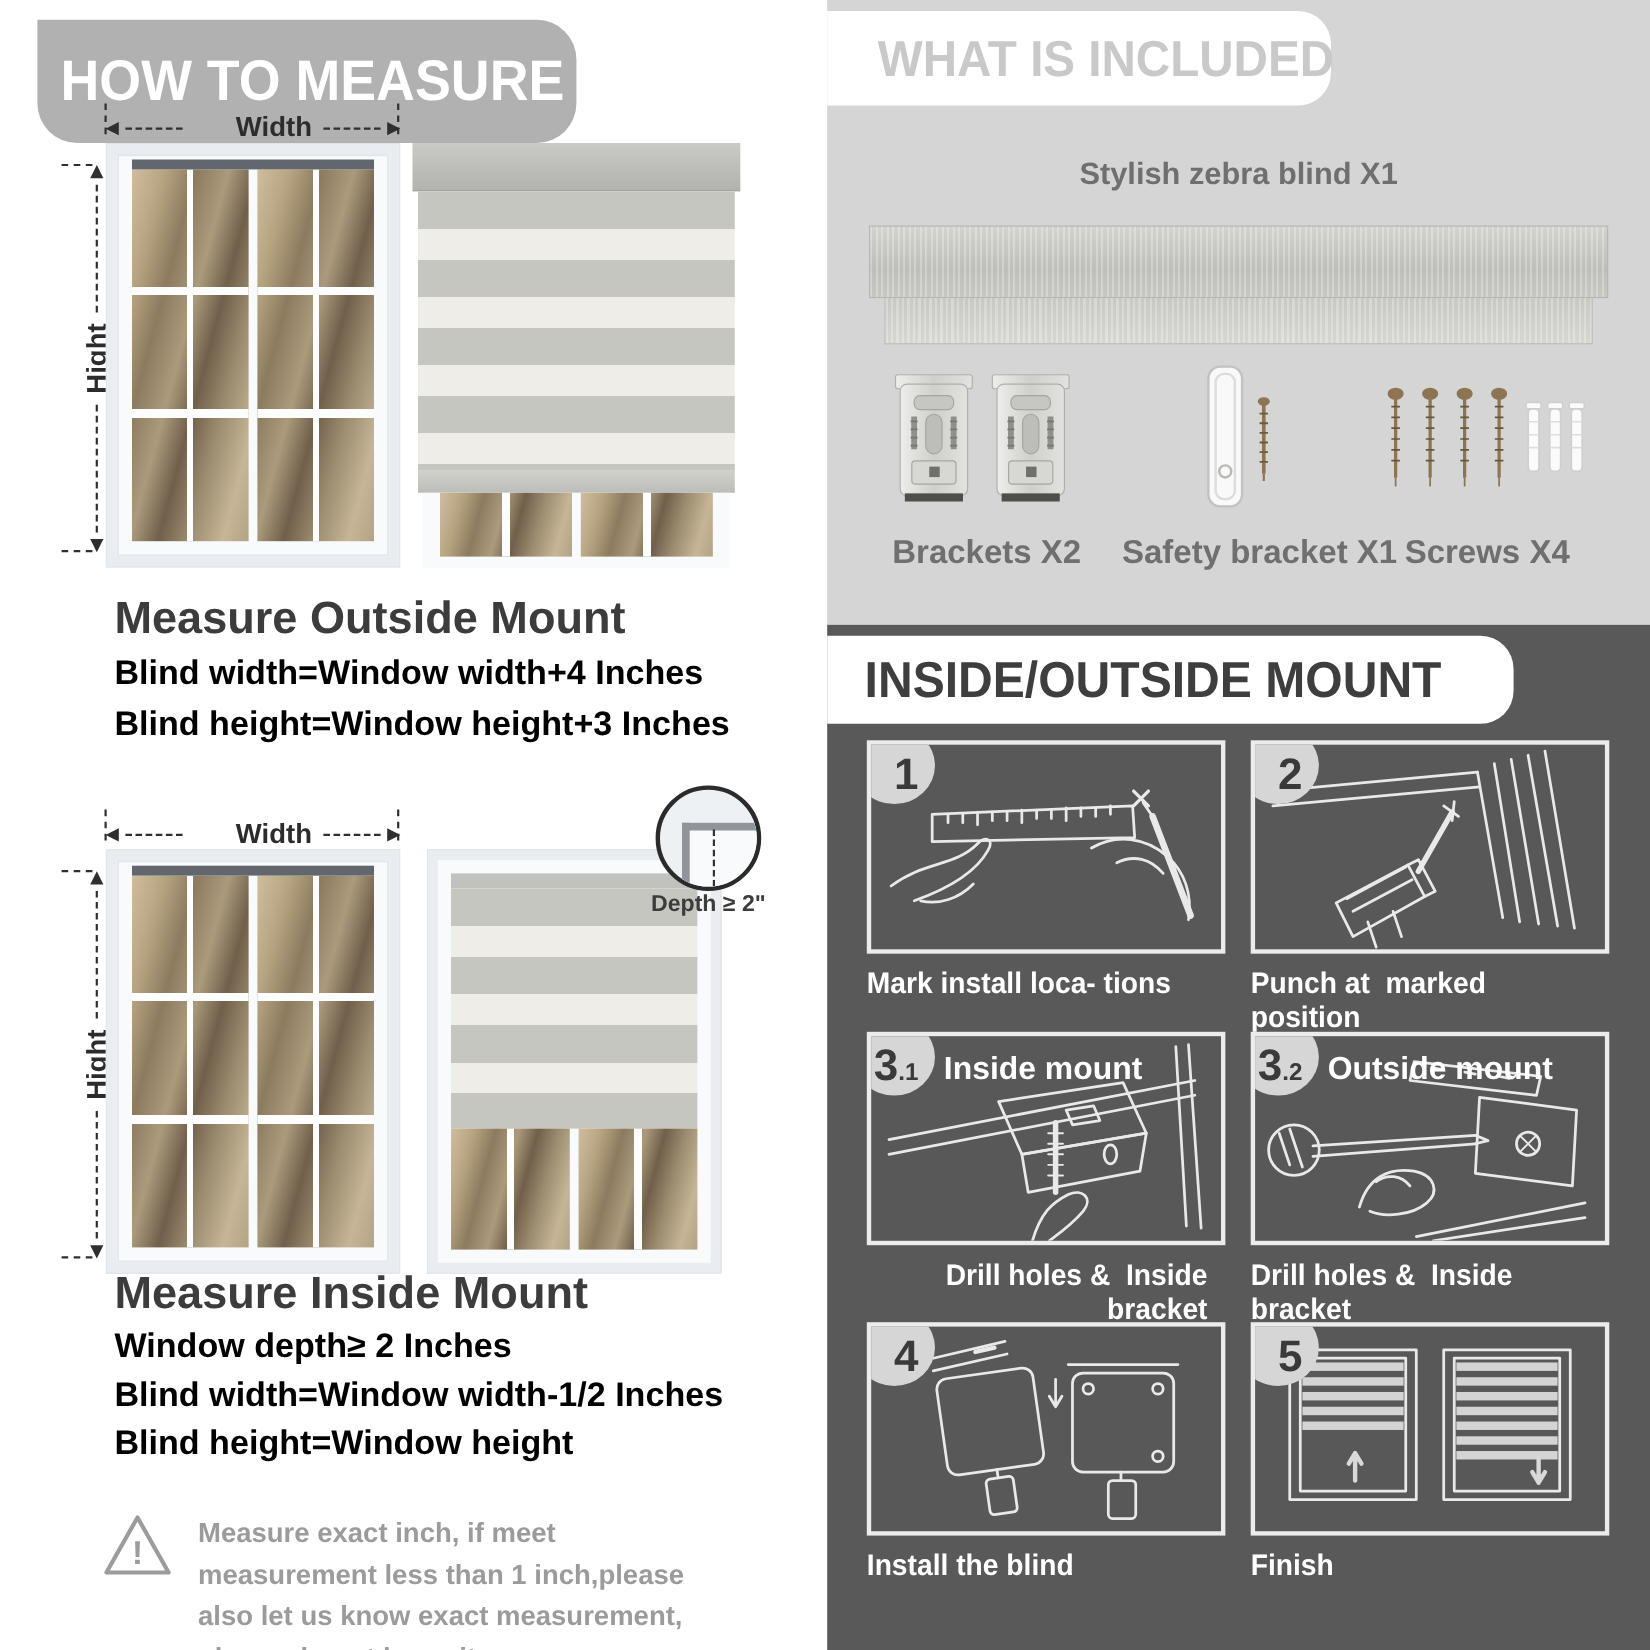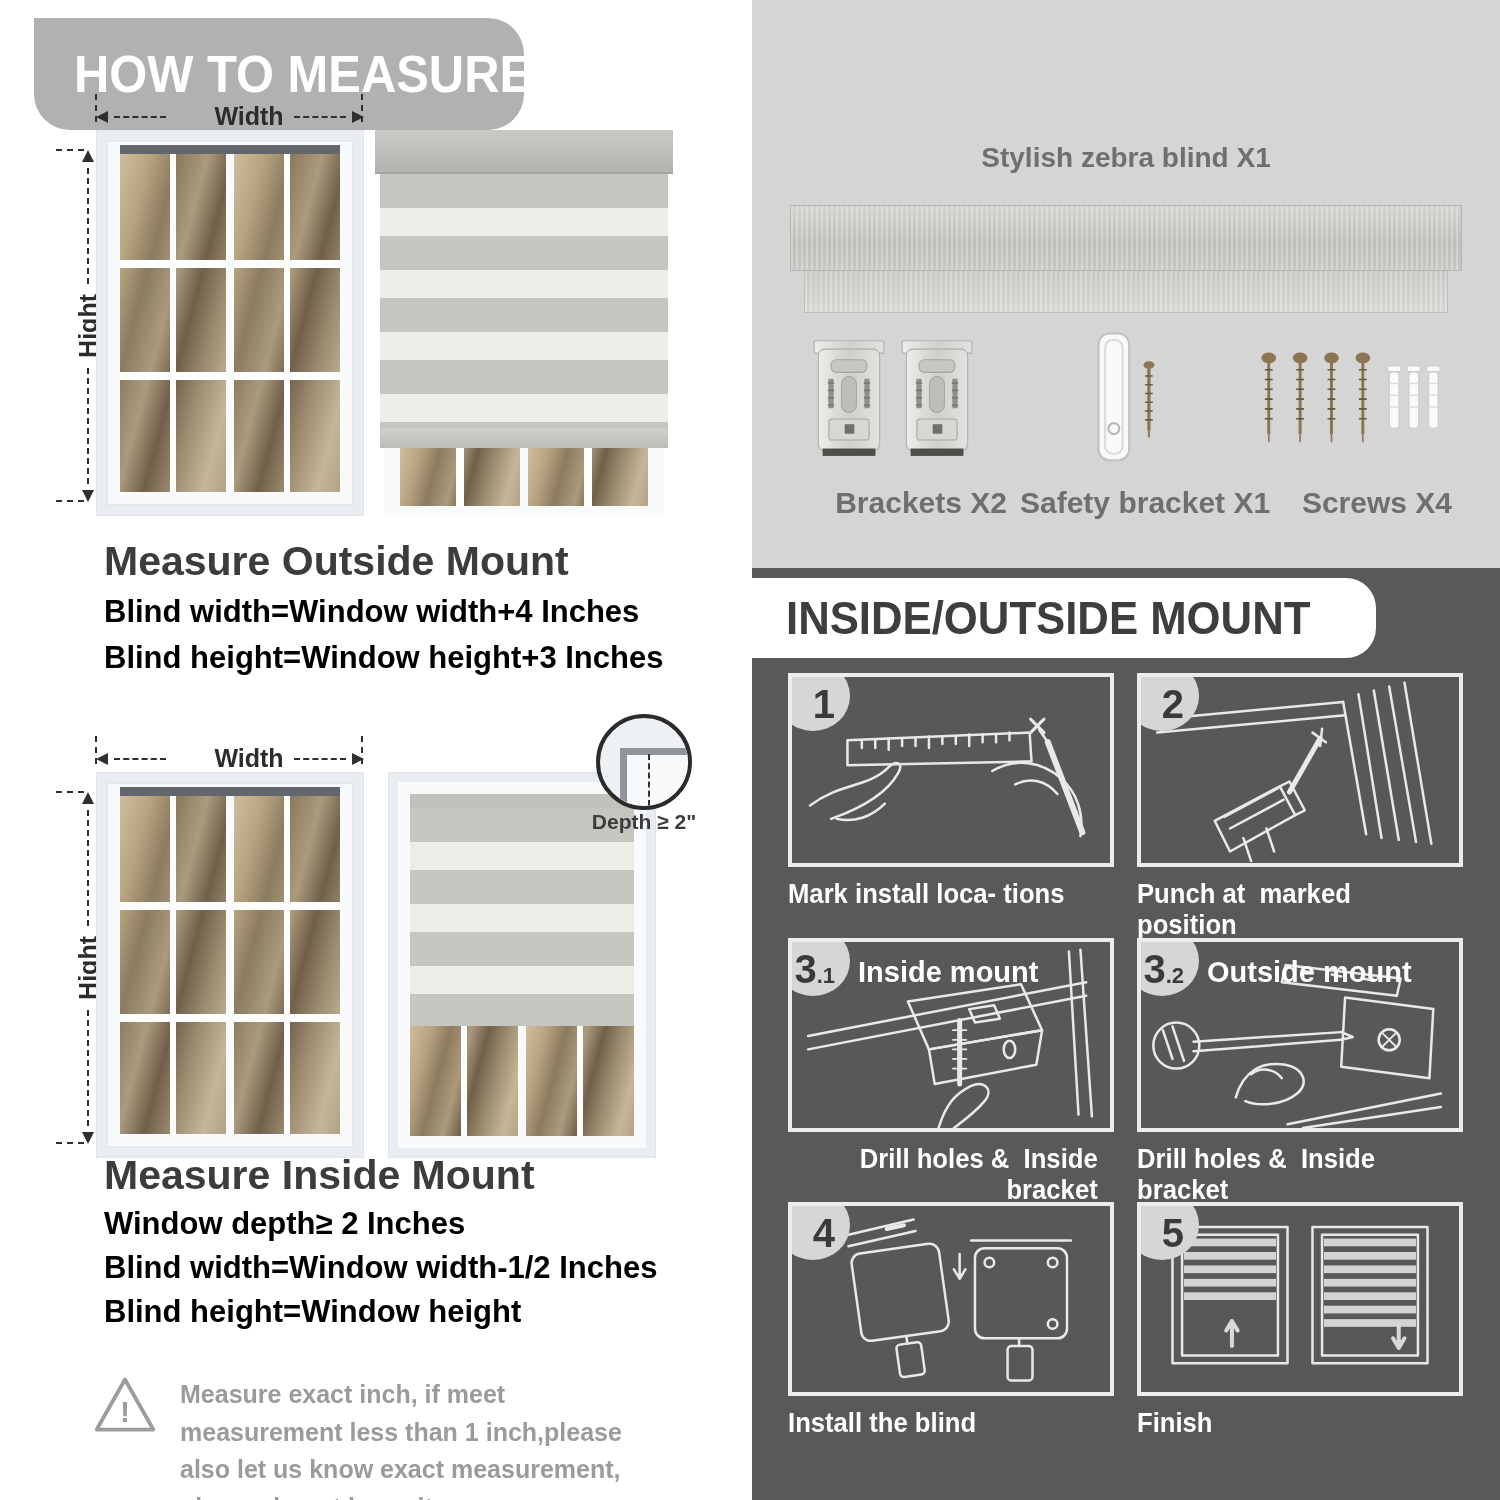--- a/index.html
+++ b/index.html
@@ -3,21 +3,21 @@
 <meta charset="utf-8">
 <style>
   html,body{margin:0;padding:0;background:#fff;}
   .page{position:relative;width:1500px;height:1500px;background:#ffffff;overflow:hidden;
         font-family:"Liberation Sans",sans-serif;
         --photo-grad:linear-gradient(105deg,#cfbd9e 0%,#b7a582 15%,#8d7b60 30%,#ab9a7c 45%,#70604b 58%,#9c8c70 72%,#c6b596 88%,#b3a284 100%);}
   .abs{position:absolute;}
 
   
   .banner-htm{left:34px;top:18px;width:490px;height:112px;background:#b1b1b1;
-              border-radius:0 36px 36px 36px;display:flex;align-items:center;padding-left:40px;box-sizing:border-box;}
+              border-radius:0 36px 36px 36px;display:flex;align-items:center;padding-left:21px;box-sizing:border-box;}
   .banner-htm span{color:#fff;font-weight:bold;font-size:52px;transform:scaleX(.94);transform-origin:0 50%;white-space:nowrap;}
 
   
   .win{width:268px;height:386px;background:#e9edf1;box-shadow:inset 0 0 0 1px #dfe4e9;}
   .win-frame{position:absolute;inset:10px;background:#f8fafc;box-shadow:inset 0 0 0 2px #e3e8ed;}
   .win-glass{position:absolute;inset:24px;background:#f8fafc;display:flex;gap:8px;}
   .win-shade{position:absolute;left:24px;right:24px;top:15px;height:9px;background:#61676d;z-index:2;}
   .sash{flex:1;background:
     linear-gradient(90deg, rgba(0,0,0,0) 0 47.5%, #fdfdfd 47.5% 52.5%, rgba(0,0,0,0) 52.5% 100%),
     linear-gradient(180deg, rgba(0,0,0,0) 0 31.5%, #fdfdfd 31.5% 33.8%, rgba(0,0,0,0) 33.8% 64.5%, #fdfdfd 64.5% 66.8%, rgba(0,0,0,0) 66.8% 100%),
@@ -77,21 +77,21 @@
   .banner-inc span{color:#c9c9c9;font-weight:bold;font-size:46px;transform:scaleX(.94);transform-origin:0 50%;white-space:nowrap;}
   .blind-name{left:0;right:0;top:142px;text-align:center;font-size:28px;font-weight:bold;color:#6f6f6f;}
 
   .hr-top{left:38px;top:205px;width:672px;height:66px;border:1px solid #b5b5b1;box-sizing:border-box;
           background:repeating-linear-gradient(90deg,rgba(255,255,255,.22) 0 2px,rgba(0,0,0,.02) 2px 5px),
                      linear-gradient(180deg,#d6d6d2,#c2c2be 60%,#cbcbc7);}
   .hr-lip{left:52px;top:271px;width:644px;height:42px;border:1px solid #bebeba;border-top:none;box-sizing:border-box;
           background:repeating-linear-gradient(90deg,rgba(255,255,255,.2) 0 2px,rgba(0,0,0,.02) 2px 5px),
                      linear-gradient(180deg,#cccdc8,#dadbd6);}
 
-  .inc-label{font-size:30px;font-weight:bold;color:#6f6f6f;text-align:right;white-space:nowrap;}
+  .inc-label{font-size:30px;font-weight:bold;color:#6f6f6f;text-align:center;white-space:nowrap;}
 
   .banner-mnt{left:0;top:10px;width:624px;height:80px;background:#fff;border-radius:0 30px 30px 0;
               display:flex;align-items:center;padding-left:34px;box-sizing:border-box;}
   .banner-mnt span{color:#3e3e3e;font-weight:800;font-size:46px;transform:scaleX(.95);transform-origin:0 50%;white-space:nowrap;}
 
   .step{position:absolute;width:326px;}
   .step-box{height:194px;border:4px solid #ececec;background:#585858;position:relative;overflow:hidden;box-sizing:border-box;}
   .badge{position:absolute;top:-16px;left:-16px;width:74px;height:70px;border-radius:50%;background:#d6d6d6;}
   .badge-num{position:absolute;right:15px;bottom:7px;font-size:40px;font-weight:bold;color:#3a3a3a;line-height:1;}
   .badge-sub{font-size:22px;}
@@ -215,20 +215,23 @@
   <div class="abs formula" style="left:104px;top:1250px;">Blind width=Window width-1/2 Inches</div>
   <div class="abs formula" style="left:104px;top:1294px;">Blind height=Window height</div>
 
   <svg class="abs warn-tri" style="left:92px;top:1374px;" viewBox="0 0 70 64">
     <path d="M35 5 L65 58 H5 Z" fill="none" stroke="#9c9c9c" stroke-width="4" stroke-linejoin="round"></path>
     <text x="35" y="50" text-anchor="middle" font-size="32" font-weight="bold" fill="#9c9c9c">!</text>
   </svg>
   <div class="abs warn-text" style="left:180px;top:1376px;width:478px;">Measure exact inch, if meet measurement less than 1 inch,please also let us know exact measurement, please do not leave it</div>
 
   <div class="abs right-top">
+    <div class="abs banner-inc">
+      <span>WHAT IS INCLUDED</span>
+    </div>
     <div class="abs blind-name">Stylish zebra blind X1</div>
 
     <div class="abs hr-top"></div>
     <div class="abs hr-lip"></div>
 
     <svg class="abs" style="left:60px;top:338px;" width="74" height="128" viewBox="0 0 70 120">
       <rect x="2" y="2" width="66" height="12" rx="2" fill="url(#met)" stroke="#b0b0ac"></rect>
       <rect x="6" y="10" width="58" height="96" rx="6" fill="url(#met)" stroke="#aeaeaa"></rect>
       <rect x="18" y="20" width="34" height="12" rx="5" fill="#c6c6c2" stroke="#a5a5a1"></rect>
       <rect x="28" y="36" width="14" height="34" rx="7" fill="#bdbdb9" stroke="#a5a5a1"></rect>

